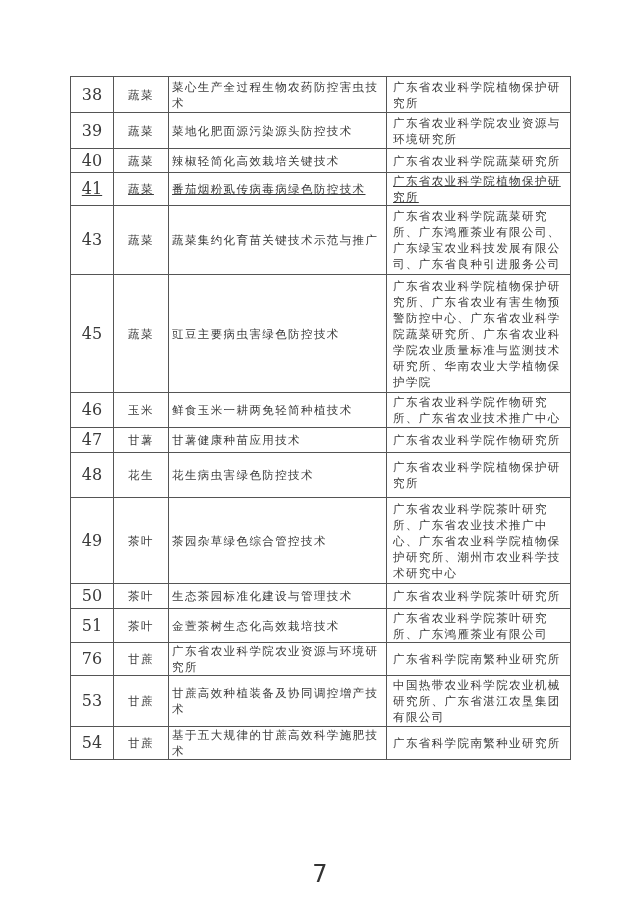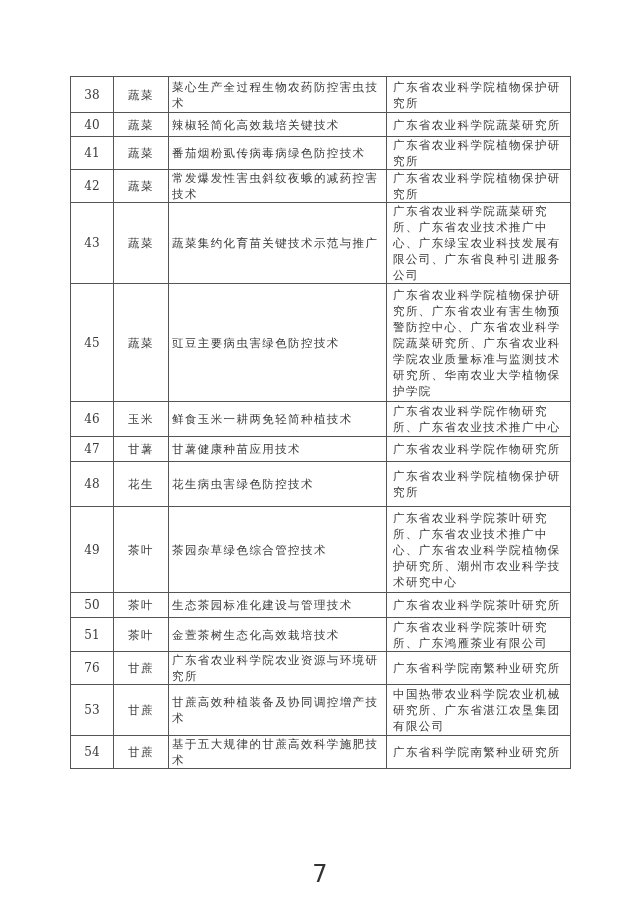--- a/index.html
+++ b/index.html
@@ -2,21 +2,21 @@
 <html><head>
 <meta charset="utf-8">
 <style>
   html, body { margin: 0; padding: 0; background: #ffffff; }
   body { width: 640px; height: 905px; position: relative; overflow: hidden;
          font-family: "DejaVu Serif", "Liberation Serif", serif; color: #3a3a3a; }
   #tbl { position: absolute; left: 70px; top: 76px; border-collapse: collapse;
          table-layout: fixed; width: 500px; }
   #tbl td { border: 1px solid #555; padding: 0 3px; font-size: 11.5px; line-height: 16px;
             vertical-align: middle; overflow: hidden; letter-spacing: 1.4px; }
-  #tbl td.num { text-align: center; font-size: 12px; letter-spacing: 0; }
+  #tbl td.num { text-align: center; font-size: 16px; letter-spacing: 0; }
   #tbl td.cat { text-align: center; }
   #tbl td.tech { text-align: left; }
   #tbl td.org { text-align: left; padding-left: 6px; }
   .page-num { position: absolute; left: 0; width: 640px; top: 860px; text-align: center;
               font-family: "DejaVu Sans", "Liberation Sans", sans-serif; font-size: 24px; color: #333; }
 </style>
 </head>
 <body>
 
 <table id="tbl">
@@ -26,43 +26,43 @@
     <col style="width:218px">
     <col style="width:184px">
   </colgroup>
   <tbody id="tbody">
       <tr style="height: 36px;">
         <td class="num">38</td>
         <td class="cat">蔬菜</td>
         <td class="tech">菜心生产全过程生物农药防控害虫技术</td>
         <td class="org">广东省农业科学院植物保护研究所</td>
       </tr>
+      <tr style="height: 36px;">
+        <td class="num">39</td>
+        <td class="cat">蔬菜</td>
+        <td class="tech">菜地化肥面源污染源头防控技术</td>
+        <td class="org">广东省农业科学院农业资源与环境研究所</td>
+      </tr>
       <tr style="height: 24px;">
         <td class="num">40</td>
         <td class="cat">蔬菜</td>
         <td class="tech">辣椒轻简化高效栽培关键技术</td>
         <td class="org">广东省农业科学院蔬菜研究所</td>
       </tr>
-      <tr style="height: 16px;">
+      <tr style="height: 16px; text-decoration: underline;">
         <td class="num">41</td>
         <td class="cat">蔬菜</td>
         <td class="tech">番茄烟粉虱传病毒病绿色防控技术</td>
-        <td class="org">广东省农业科学院植物保护研究所</td>
-      </tr>
-      <tr style="height: 33px;">
-        <td class="num">42</td>
-        <td class="cat">蔬菜</td>
-        <td class="tech">常发爆发性害虫斜纹夜蛾的减药控害技术</td>
         <td class="org">广东省农业科学院植物保护研究所</td>
       </tr>
       <tr style="height: 69px;">
         <td class="num">43</td>
         <td class="cat">蔬菜</td>
         <td class="tech">蔬菜集约化育苗关键技术示范与推广</td>
-        <td class="org">广东省农业科学院蔬菜研究所、广东省农业技术推广中心、广东绿宝农业科技发展有限公司、广东省良种引进服务公司</td>
+        <td class="org">广东省农业科学院蔬菜研究所、广东鸿雁茶业有限公司、广东绿宝农业科技发展有限公司、广东省良种引进服务公司</td>
       </tr>
       <tr style="height: 118px;">
         <td class="num">45</td>
         <td class="cat">蔬菜</td>
         <td class="tech">豇豆主要病虫害绿色防控技术</td>
         <td class="org">广东省农业科学院植物保护研究所、广东省农业有害生物预警防控中心、广东省农业科学院蔬菜研究所、广东省农业科学院农业质量标准与监测技术研究所、华南农业大学植物保护学院</td>
       </tr>
       <tr style="height: 35px;">
         <td class="num">46</td>
         <td class="cat">玉米</td>

